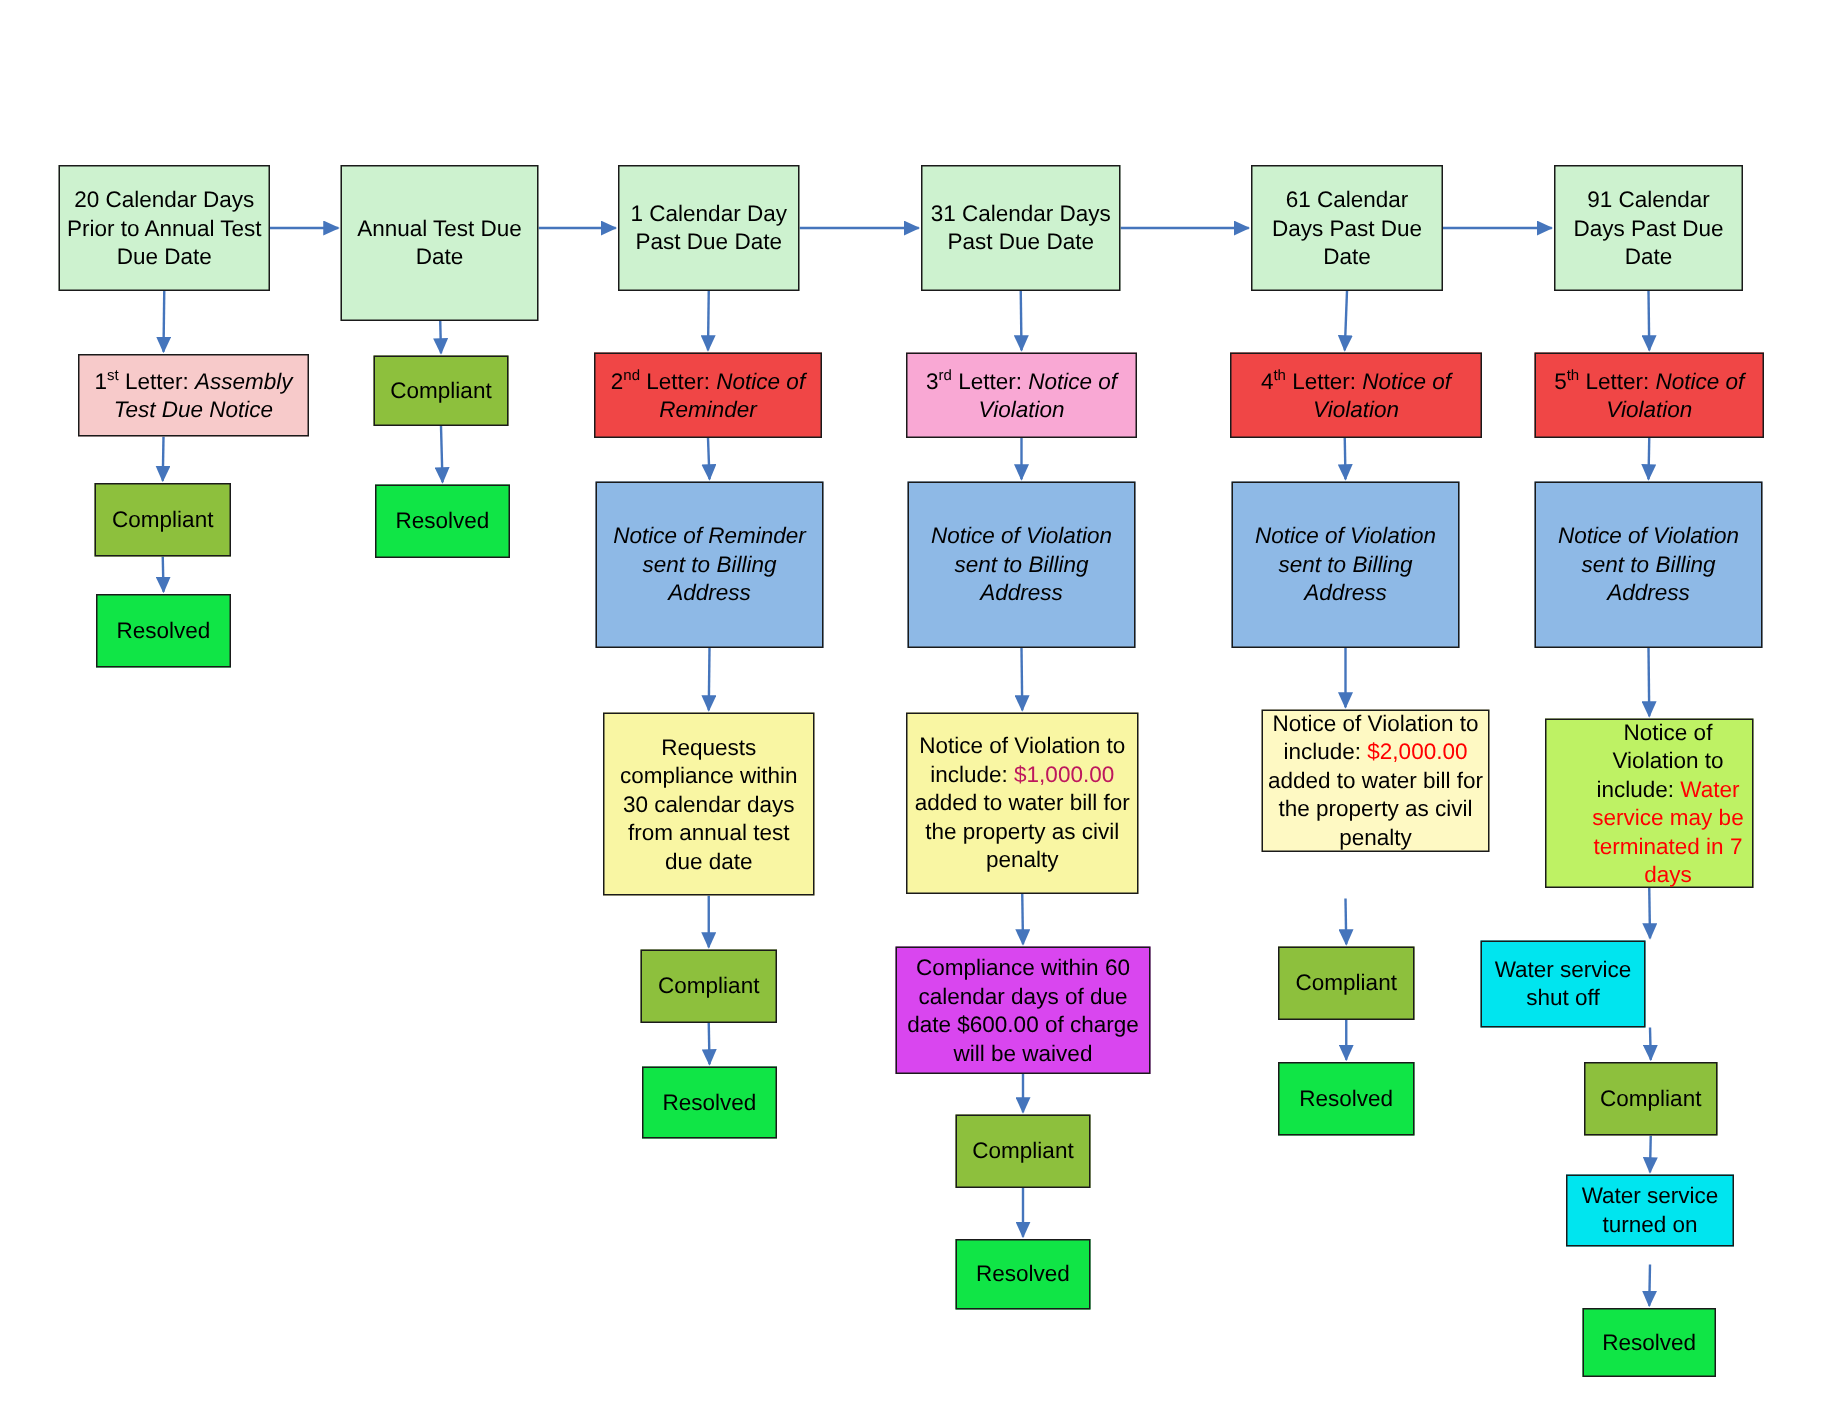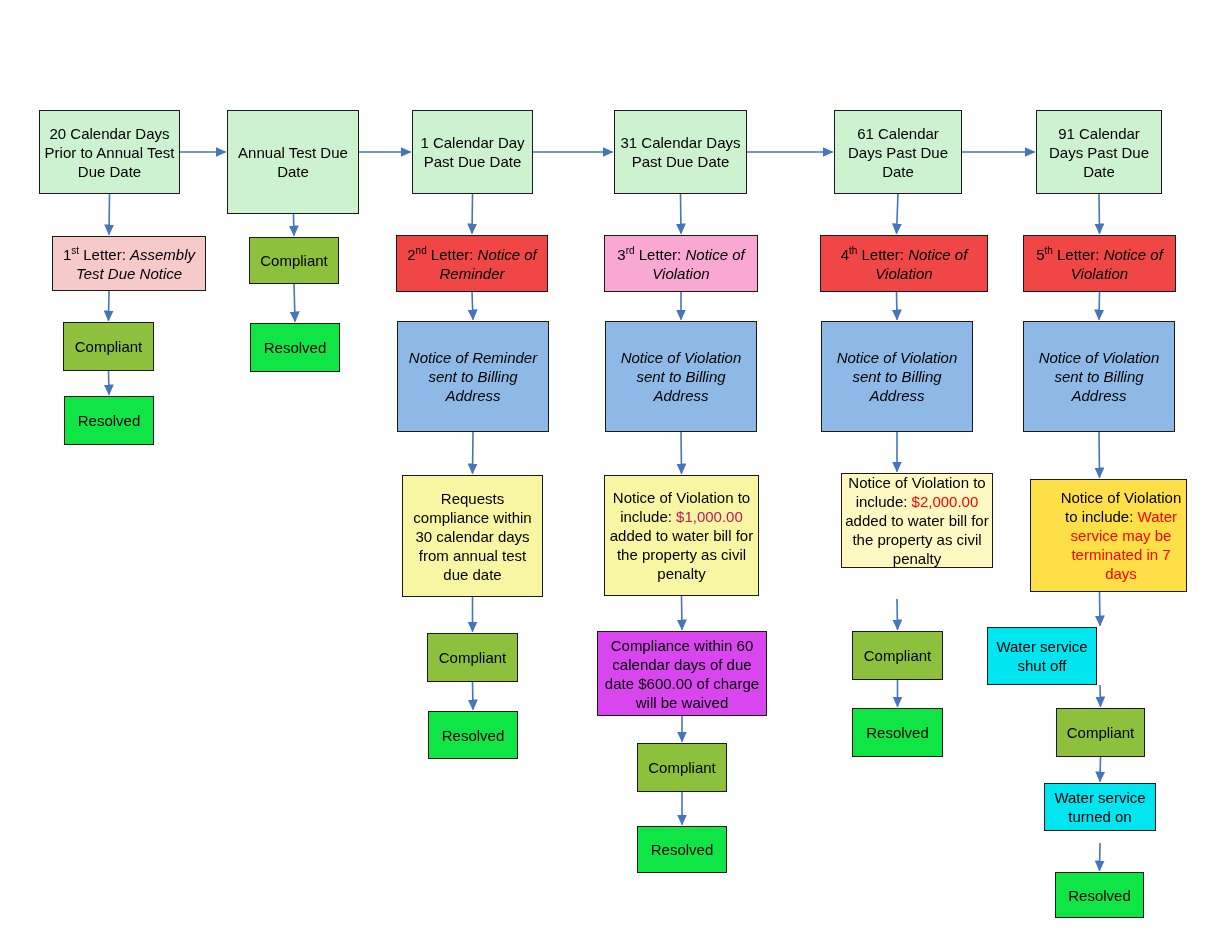--- a/index.html
+++ b/index.html
@@ -167,21 +167,21 @@
       </div>
       <div class="node" style="left: 852px; top: 708px; width: 91px; height: 49px; background: rgb(16, 229, 70); border-color: rgb(26, 26, 26);">
         <span><span class="seg">Resolved</span></span>
       </div>
       <div class="node" style="left: 1023px; top: 235px; width: 153px; height: 57px; background: rgb(240, 70, 70); border-color: rgb(26, 26, 26);">
         <span><span class="seg">5</span><span class="seg seg-sup">th</span><span class="seg"> Letter: </span><span class="seg seg-italic">Notice of Violation</span></span>
       </div>
       <div class="node" style="left: 1023px; top: 321px; width: 152px; height: 111px; background: rgb(142, 185, 230); border-color: rgb(26, 26, 26);">
         <span><span class="seg seg-italic">Notice of Violation sent to Billing Address</span></span>
       </div>
-      <div class="node" style="left: 1030px; top: 479px; width: 157px; height: 113px; background: #fde047; border-color: rgb(26, 26, 26); padding-left: 28px;">
+      <div class="node" style="left: 1030px; top: 479px; width: 139px; height: 113px; background: #bef264; border-color: rgb(26, 26, 26); padding-left: 28px;">
         <span><span class="seg">Notice of Violation to include: </span><span class="seg" style="color: rgb(255, 0, 0);">Water service may be terminated in 7 days</span></span>
       </div>
       <div class="node" style="left: 987px; top: 627px; width: 110px; height: 58px; background: rgb(0, 229, 239); border-color: rgb(26, 26, 26);">
         <span><span class="seg">Water service shut off</span></span>
       </div>
       <div class="node" style="left: 1056px; top: 708px; width: 89px; height: 49px; background: rgb(141, 192, 61); border-color: rgb(26, 26, 26);">
         <span><span class="seg">Compliant</span></span>
       </div>
       <div class="node" style="left: 1044px; top: 783px; width: 112px; height: 48px; background: rgb(0, 229, 239); border-color: rgb(26, 26, 26);">
         <span><span class="seg">Water service turned on</span></span>

